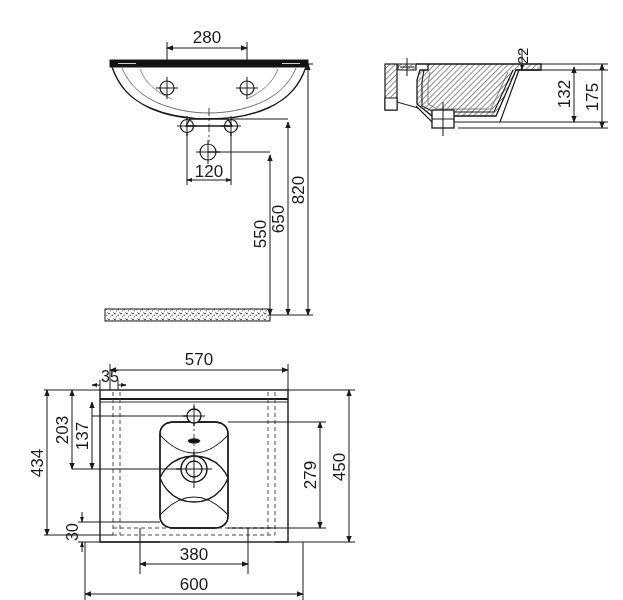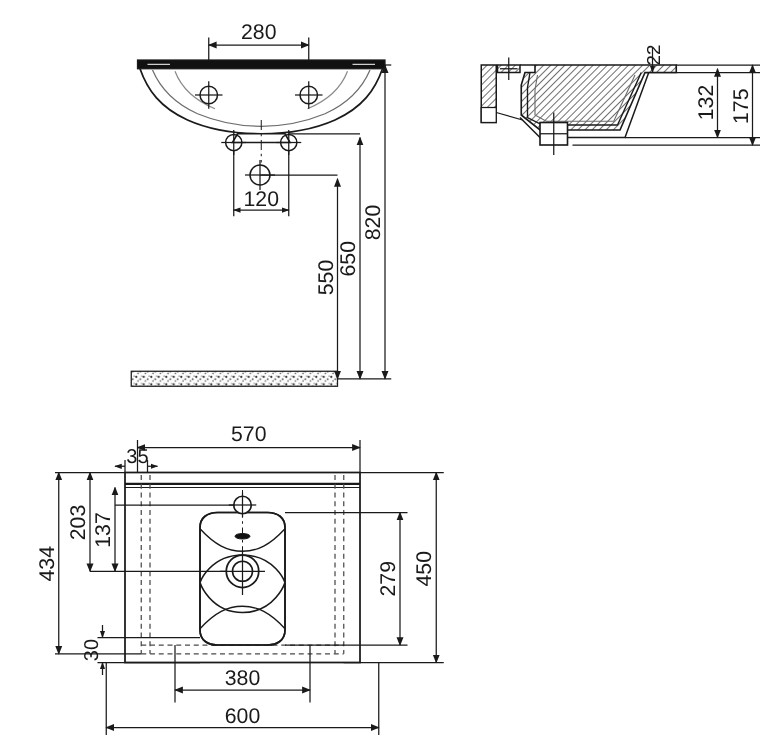--- a/index.html
+++ b/index.html
@@ -2,21 +2,21 @@
 <html><head>
 <meta charset="utf-8">
 <style>
   html,body{margin:0;padding:0;background:#ffffff;}
   body{
     width:623px;height:600px;
     font-family:"Liberation Sans", sans-serif;
     overflow:hidden;
     position:relative;
   }
-  #sheet{position:absolute;left:0;top:0;width:623px;height:562px;}
+  #sheet{position:absolute;left:0;top:12px;width:623px;height:562px;}
   svg{display:block;}
   text{font-family:"Liberation Sans", sans-serif;fill:#1a1a1a;}
 </style>
 </head>
 <body>
 
 <div id="sheet">
 <svg width="623" height="600" viewBox="0 0 623 600">
   <defs>
     <marker id="ar" viewBox="0 0 10 10" refX="9" refY="5" markerWidth="7" markerHeight="7" orient="auto-start-reverse">

